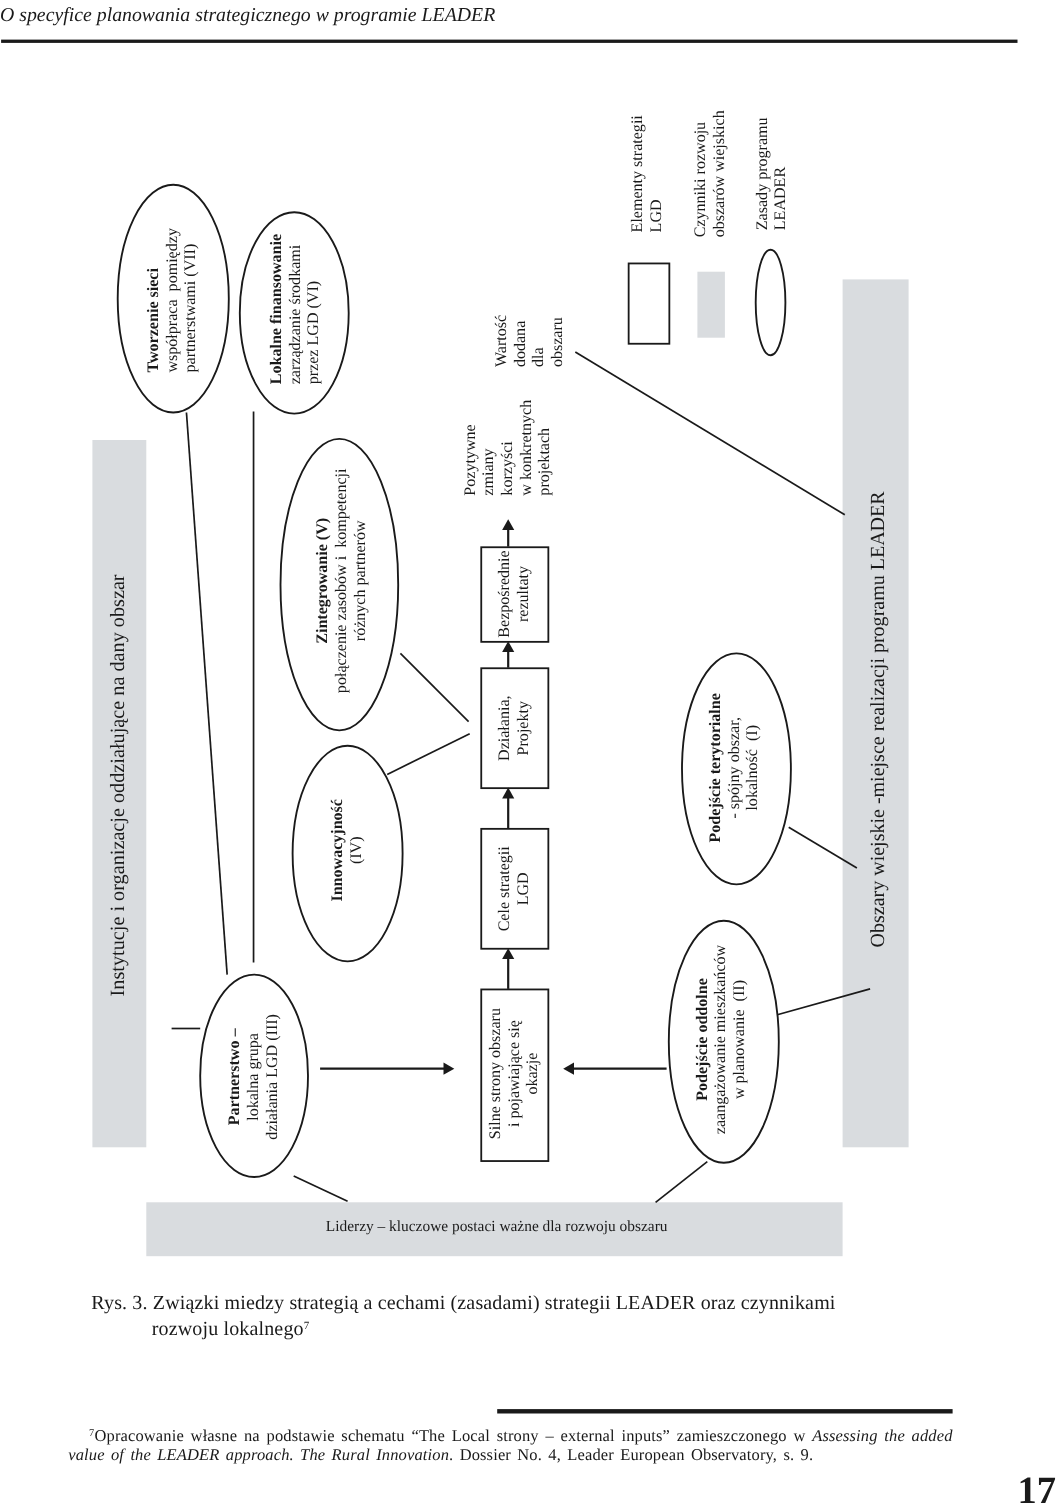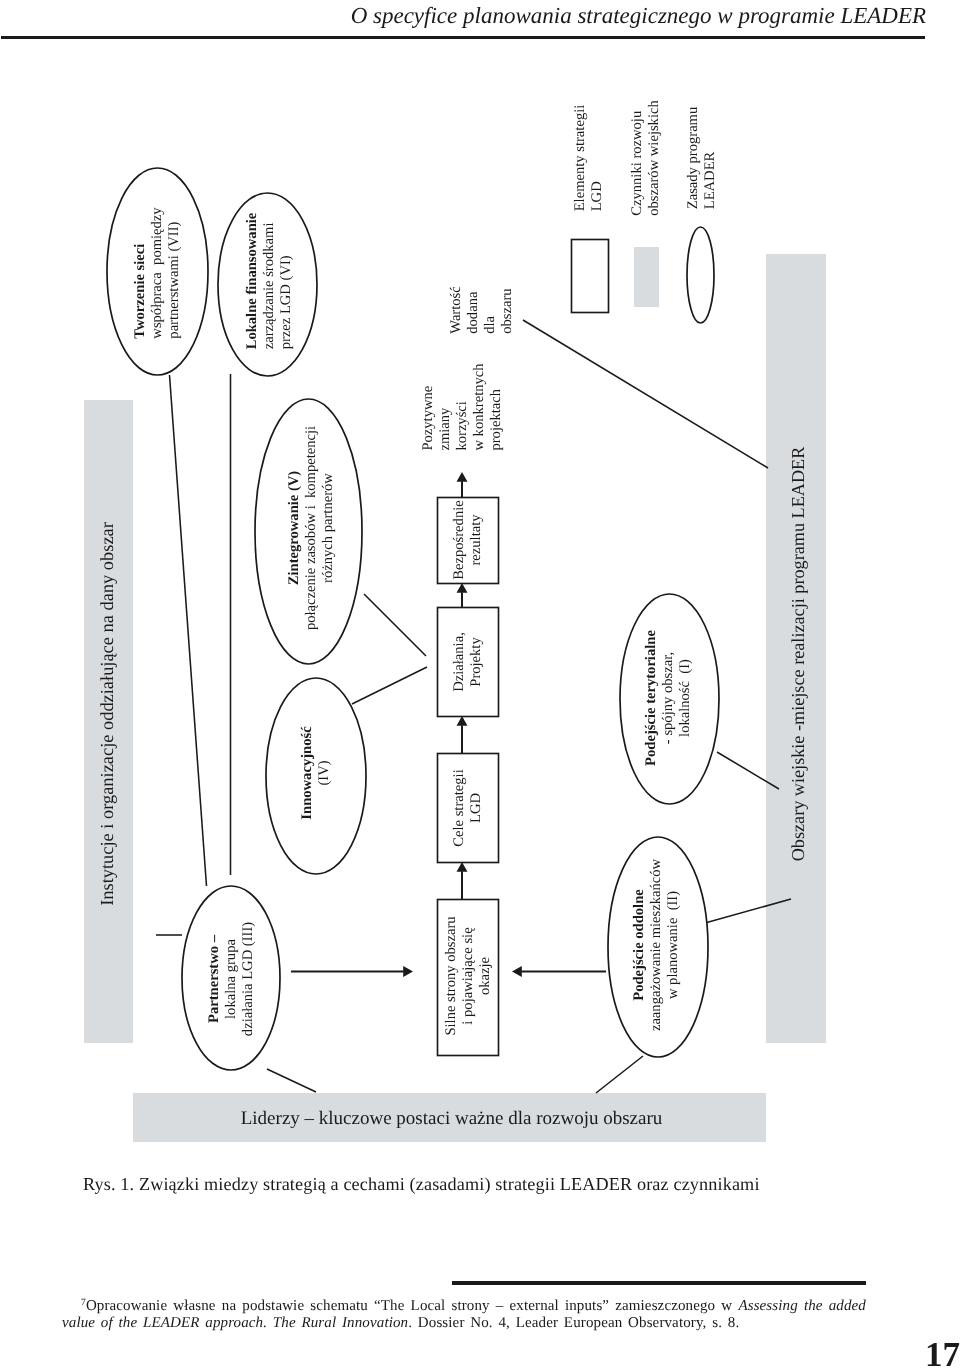--- a/index.html
+++ b/index.html
@@ -3,22 +3,22 @@
 <meta charset="utf-8">
 <style>
   html,body{margin:0;padding:0;background:#fff;}
   *{-webkit-font-smoothing:antialiased;}
   body{width:960px;height:1369px;position:relative;overflow:hidden;will-change:transform;
        font-family:"Liberation Serif", serif;color:#1a1a1a;
        -webkit-font-smoothing:antialiased;text-rendering:geometricPrecision;}
   .abs{position:absolute;}
 
   
-  #runhead{left:0;right:34px;top:3px;text-align:right;
-           font-style:italic;font-size:23px;letter-spacing:0px;}
+  #runhead{left:0;right:34px;top:3px;
+           font-style:italic;font-size:18.0px;letter-spacing:0px;}
   #headrule{left:1px;top:36px;width:924px;height:3.4px;background:#1a1a1a;}
 
   
   #figure{left:0;top:0;width:960px;height:1369px;}
   #figure svg{display:block;position:absolute;left:0;top:0;}
 
   
   .rt{position:absolute;transform:translate(-50%,-50%) rotate(-90deg);
       white-space:nowrap;text-align:center;font-size:14.6px;line-height:17px;}
   .rt b{font-weight:bold;}
@@ -171,23 +171,24 @@
   <div class="rt" style="left:702.0px;top:158.0px;text-align:left;">
     <span class="ln">Zasady programu</span>
     <span class="ln">LEADER</span>
   </div>
   <div class="rt" style="left:107.0px;top:714.0px;font-size:18.4px;">
     <span class="ln">Instytucje i organizacje oddziałujące na dany obszar</span>
   </div>
   <div class="rt" style="left:797.5px;top:654.0px;font-size:18.2px;">
     <span class="ln">Obszary wiejskie -miejsce realizacji programu LEADER</span>
   </div>
-  <div class="abs" style="left:135px;top:1108px;width:633px;text-align:center;font-size:19px;">Liderzy – kluczowe postaci ważne dla rozwoju obszaru</div>
+  <div class="abs" style="left:135px;top:1108px;width:633px;text-align:center;font-size:14px;">Liderzy – kluczowe postaci ważne dla rozwoju obszaru</div>
 </div>
 
 <div class="abs" id="caption">
-  <span>Rys. 1.</span>
+  <span>Rys. 3.</span>
   <span>Związki miedzy strategią a cechami (zasadami) strategii LEADER oraz czynnikami</span>
+  <span class="ind"><span>rozwoju lokalnego</span><sup>7</sup></span>
 </div>
 
 <div class="abs" id="fnrule"></div>
-<div class="abs" id="footnote"><sup>7</sup><span>Opracowanie własne na podstawie schematu “The Local strony – external inputs” zamieszczonego w </span><i>Assessing the added value of the LEADER approach. The Rural Innovation</i><span>. Dossier No. 4, Leader European Observatory, s. 8.</span></div>
+<div class="abs" id="footnote"><sup>7</sup><span>Opracowanie własne na podstawie schematu “The Local strony – external inputs” zamieszczonego w </span><i>Assessing the added value of the LEADER approach. The Rural Innovation</i><span>. Dossier No. 4, Leader European Observatory, s. 9.</span></div>
 <div class="abs" id="pageno">17</div>
 
 </body></html>

